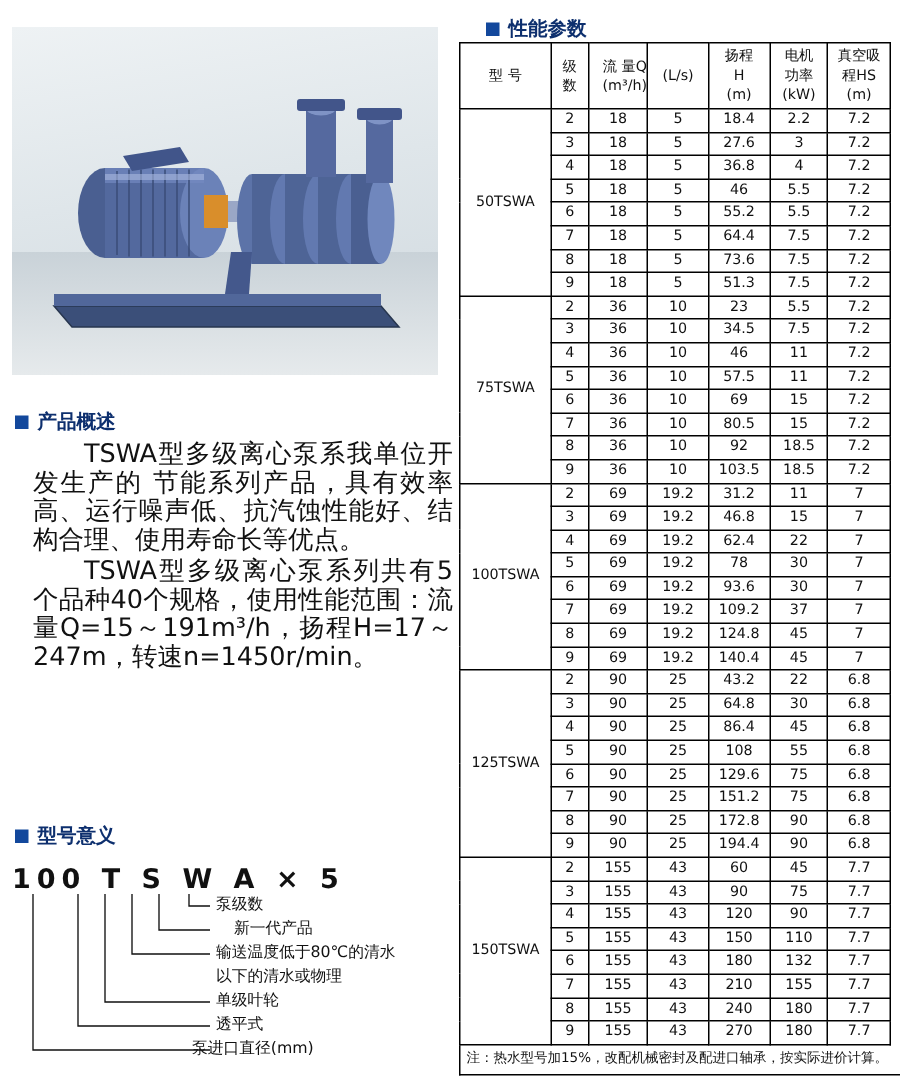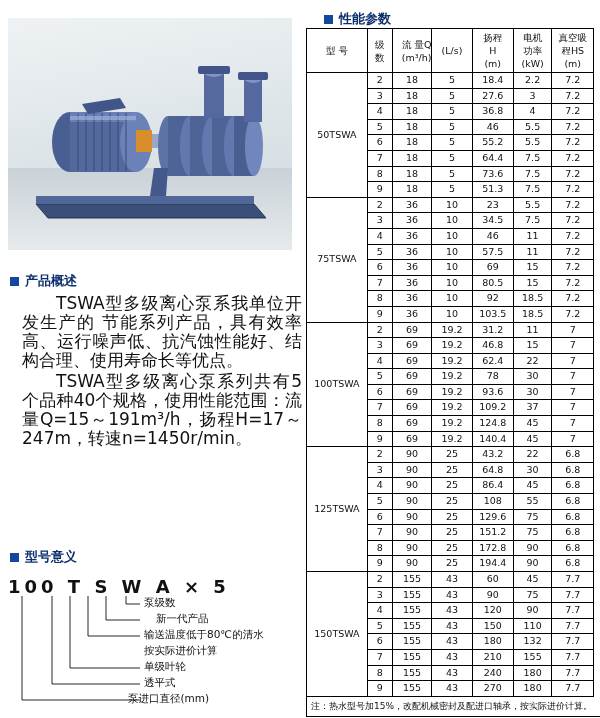--- a/index.html
+++ b/index.html
@@ -161,21 +161,21 @@
           <path d="M70 36 L70 108 L140 108"></path>
 
           <path d="M52 36 L52 124 L140 124"></path>
 
           <path d="M22 36 L22 140 L140 140"></path>
         </g>
       </svg>
       <div class="mlabel" style="left:144px;top:36px;">泵级数</div>
       <div class="mlabel" style="left:156px;top:52px;">新一代产品</div>
       <div class="mlabel" style="left:144px;top:68px;">输送温度低于80℃的清水</div>
-      <div class="mlabel" style="left:144px;top:84px;">按实际进价计算</div>
+      <div class="mlabel" style="left:144px;top:84px;">以下的清水或物理</div>
       <div class="mlabel" style="left:144px;top:100px;">单级叶轮</div>
       <div class="mlabel" style="left:144px;top:116px;">透平式</div>
       <div class="mlabel" style="left:128px;top:132px;">泵进口直径(mm)</div>
     </div>
   </div>
 
   <div class="right">
     <div class="sec-head" style="left:22px;top:10px;">
       <span class="sq"></span>
       <span class="t">性能参数</span>

